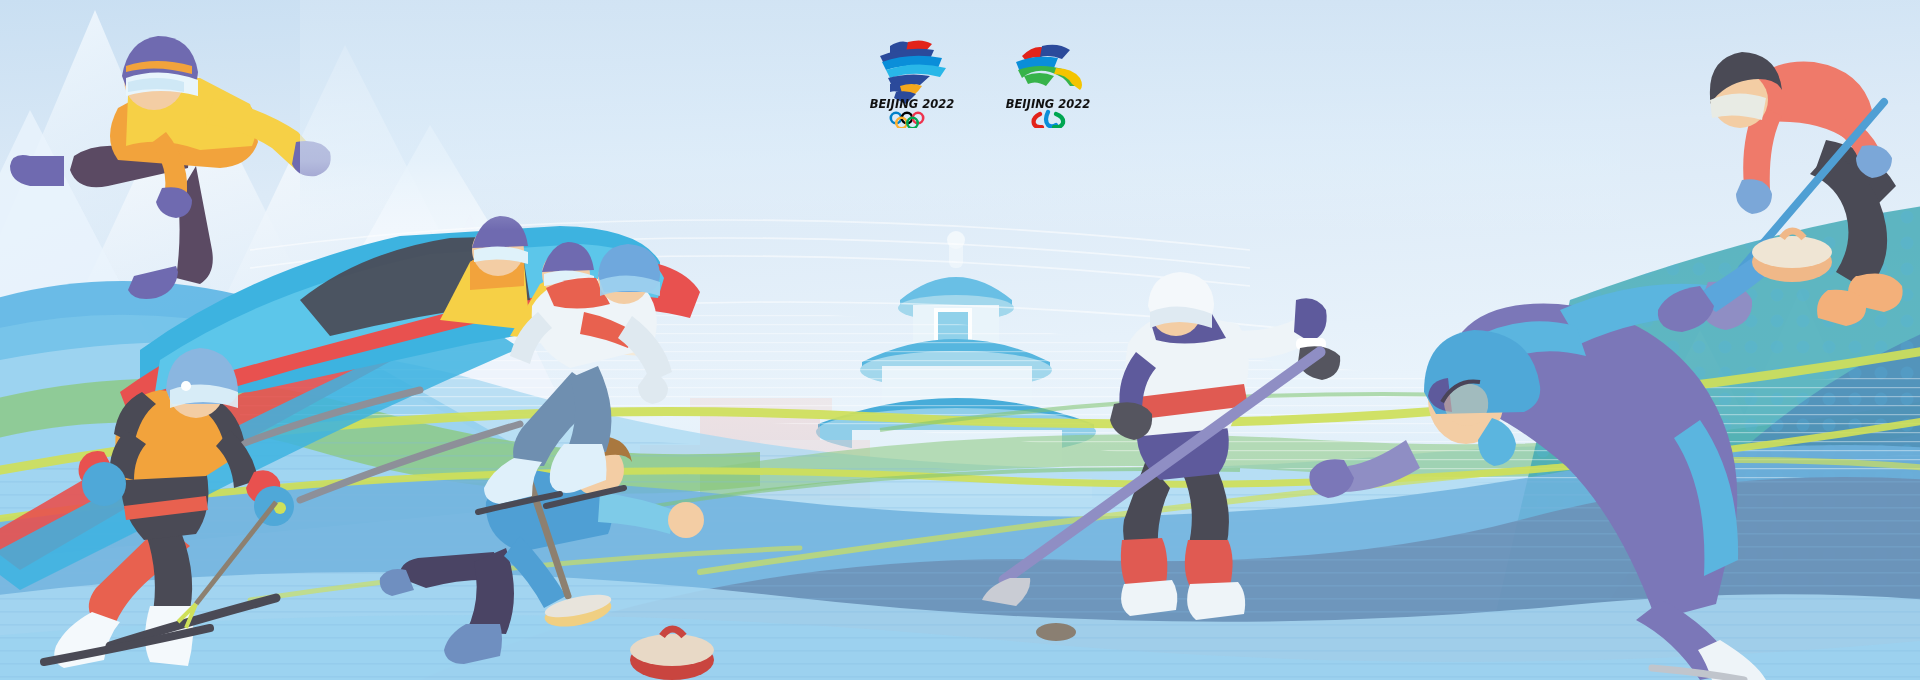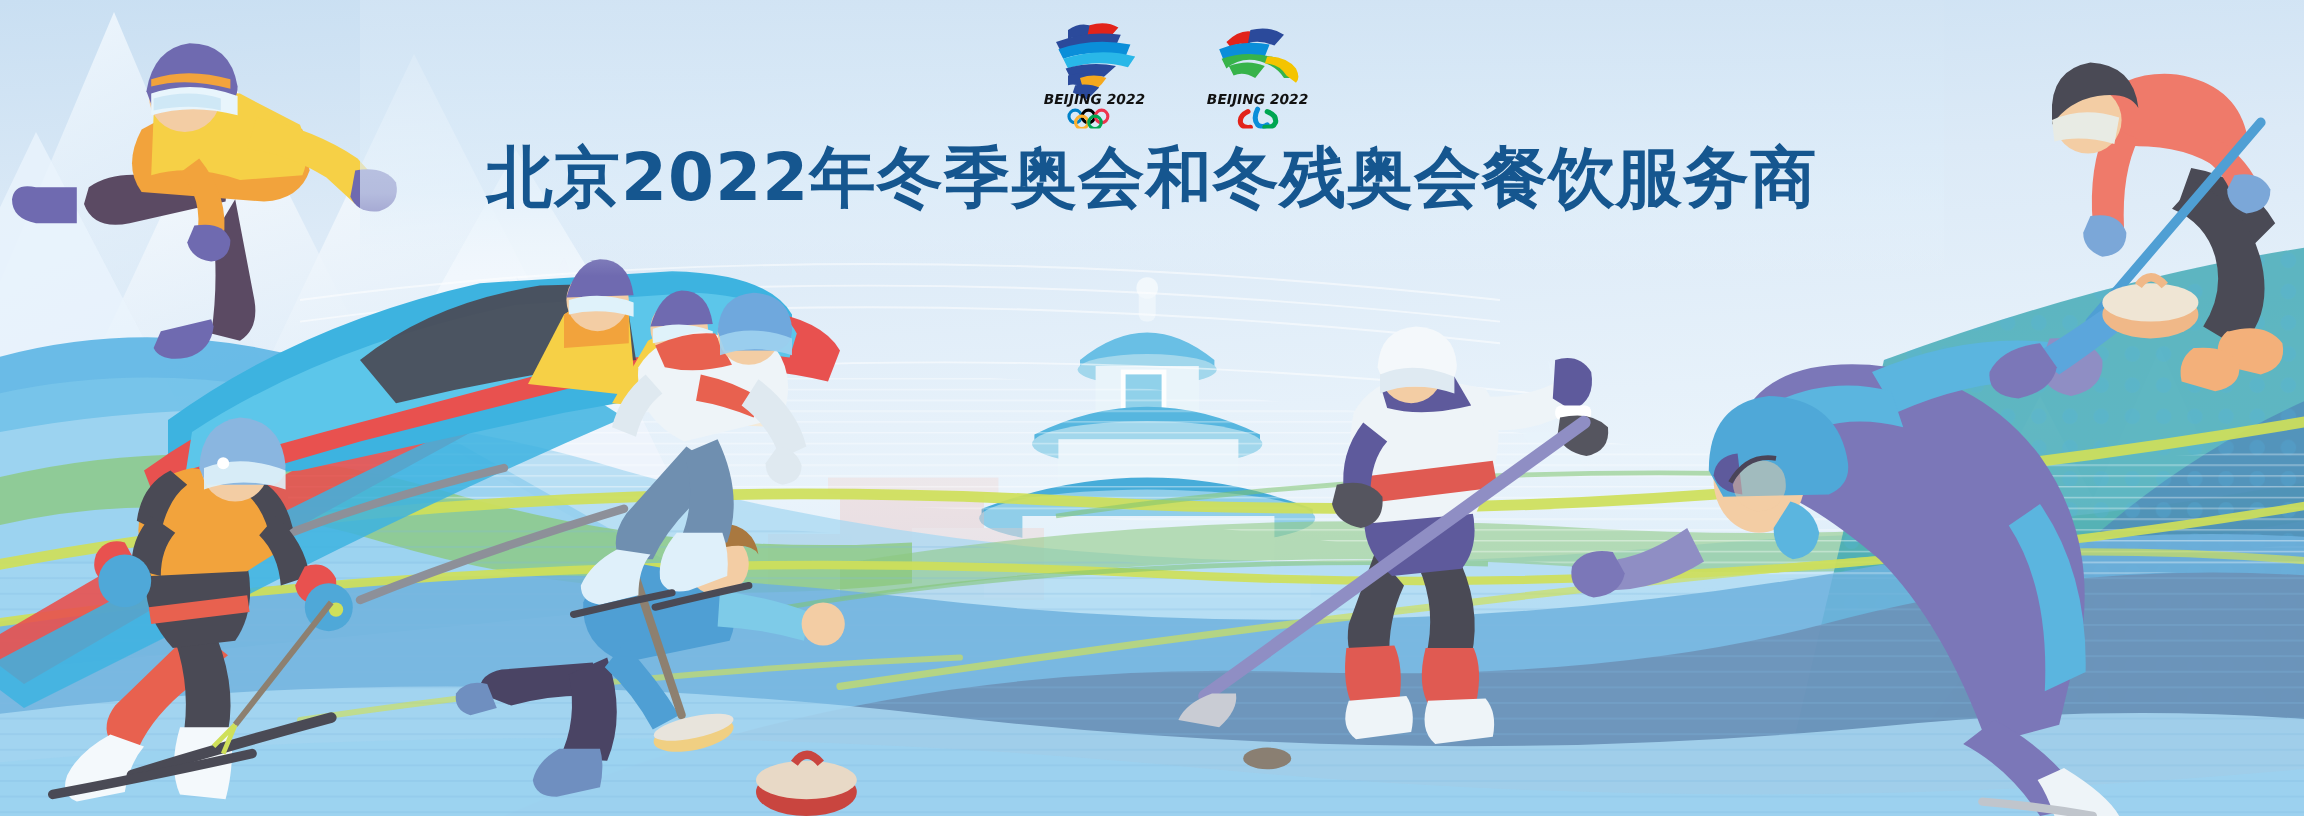--- a/index.html
+++ b/index.html
@@ -10,21 +10,21 @@
     width:1920px;height:680px;
     overflow:hidden;
     background:linear-gradient(175deg,#cfe2f3 0%,#d9e8f6 25%,#e4f0fa 55%,#cfe6f7 100%);
   }
 
   .layer{position:absolute;top:0;left:0;width:1920px;height:680px;}
   .layer svg{display:block;width:1920px;height:680px;}
 
   
   #logos{
-    position:absolute;left:860px;top:11px;
+    position:absolute;left:860px;top:32px;
     width:240px;height:96px;
     display:flex;align-items:flex-start;justify-content:space-between;
     z-index:40;
   }
   .logo{width:104px;height:96px;position:relative;}
   .logo svg{display:block;}
 
   
   #title{
     position:absolute;top:118px;left:0;width:1920px;
@@ -476,15 +476,14 @@
         <g>
           <path d="M44 82 Q36 86 38 92 Q40 96 46 95" stroke="#e2231a" stroke-width="4.2" fill="none" stroke-linecap="round"></path>
           <path d="M52 80 Q48 88 52 93 Q56 96 60 93" stroke="#0a8ed9" stroke-width="4.2" fill="none" stroke-linecap="round"></path>
           <path d="M60 82 Q68 85 67 91 Q65 96 58 95" stroke="#00a651" stroke-width="4.2" fill="none" stroke-linecap="round"></path>
         </g>
       </svg>
     </div>
 
   </div>
 
-  <div id="title" style="color: rgb(21, 86, 143);">北京2022年冬季奥会和冬残奥会餐饮服务商</div>
 
 </div>
 
 </body></html>

